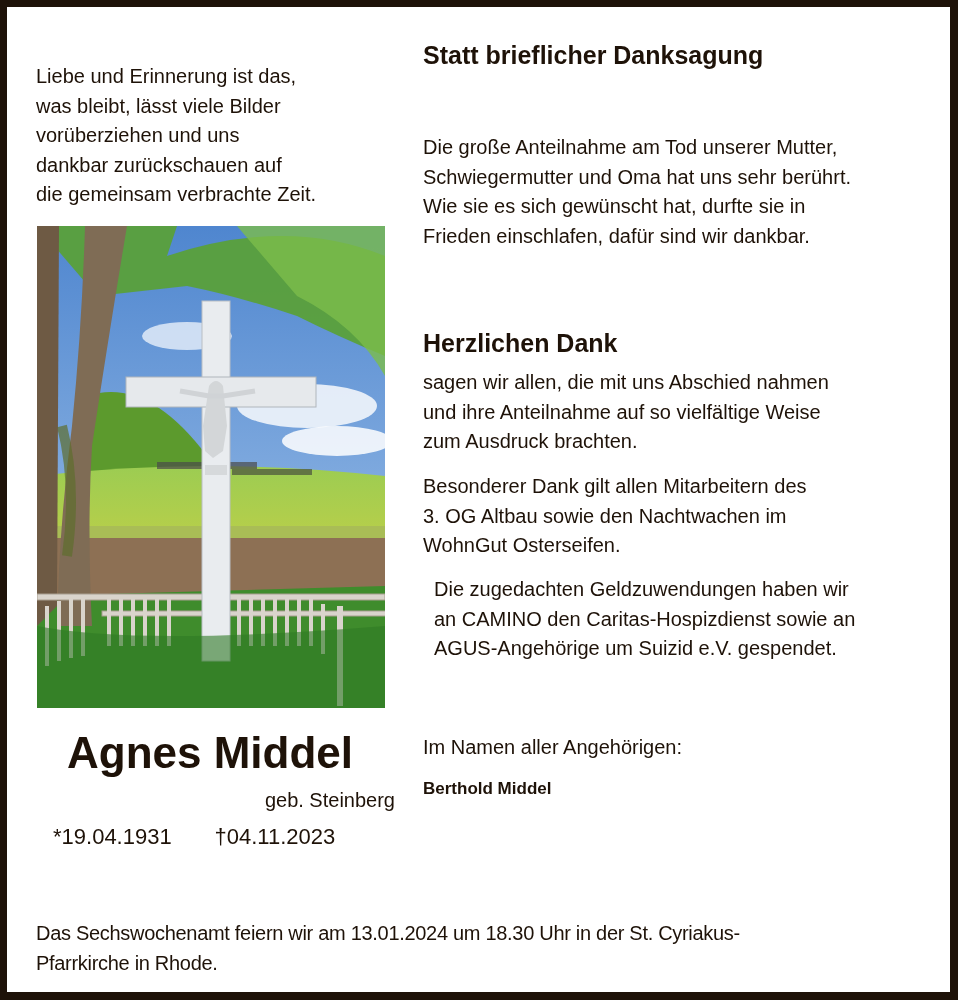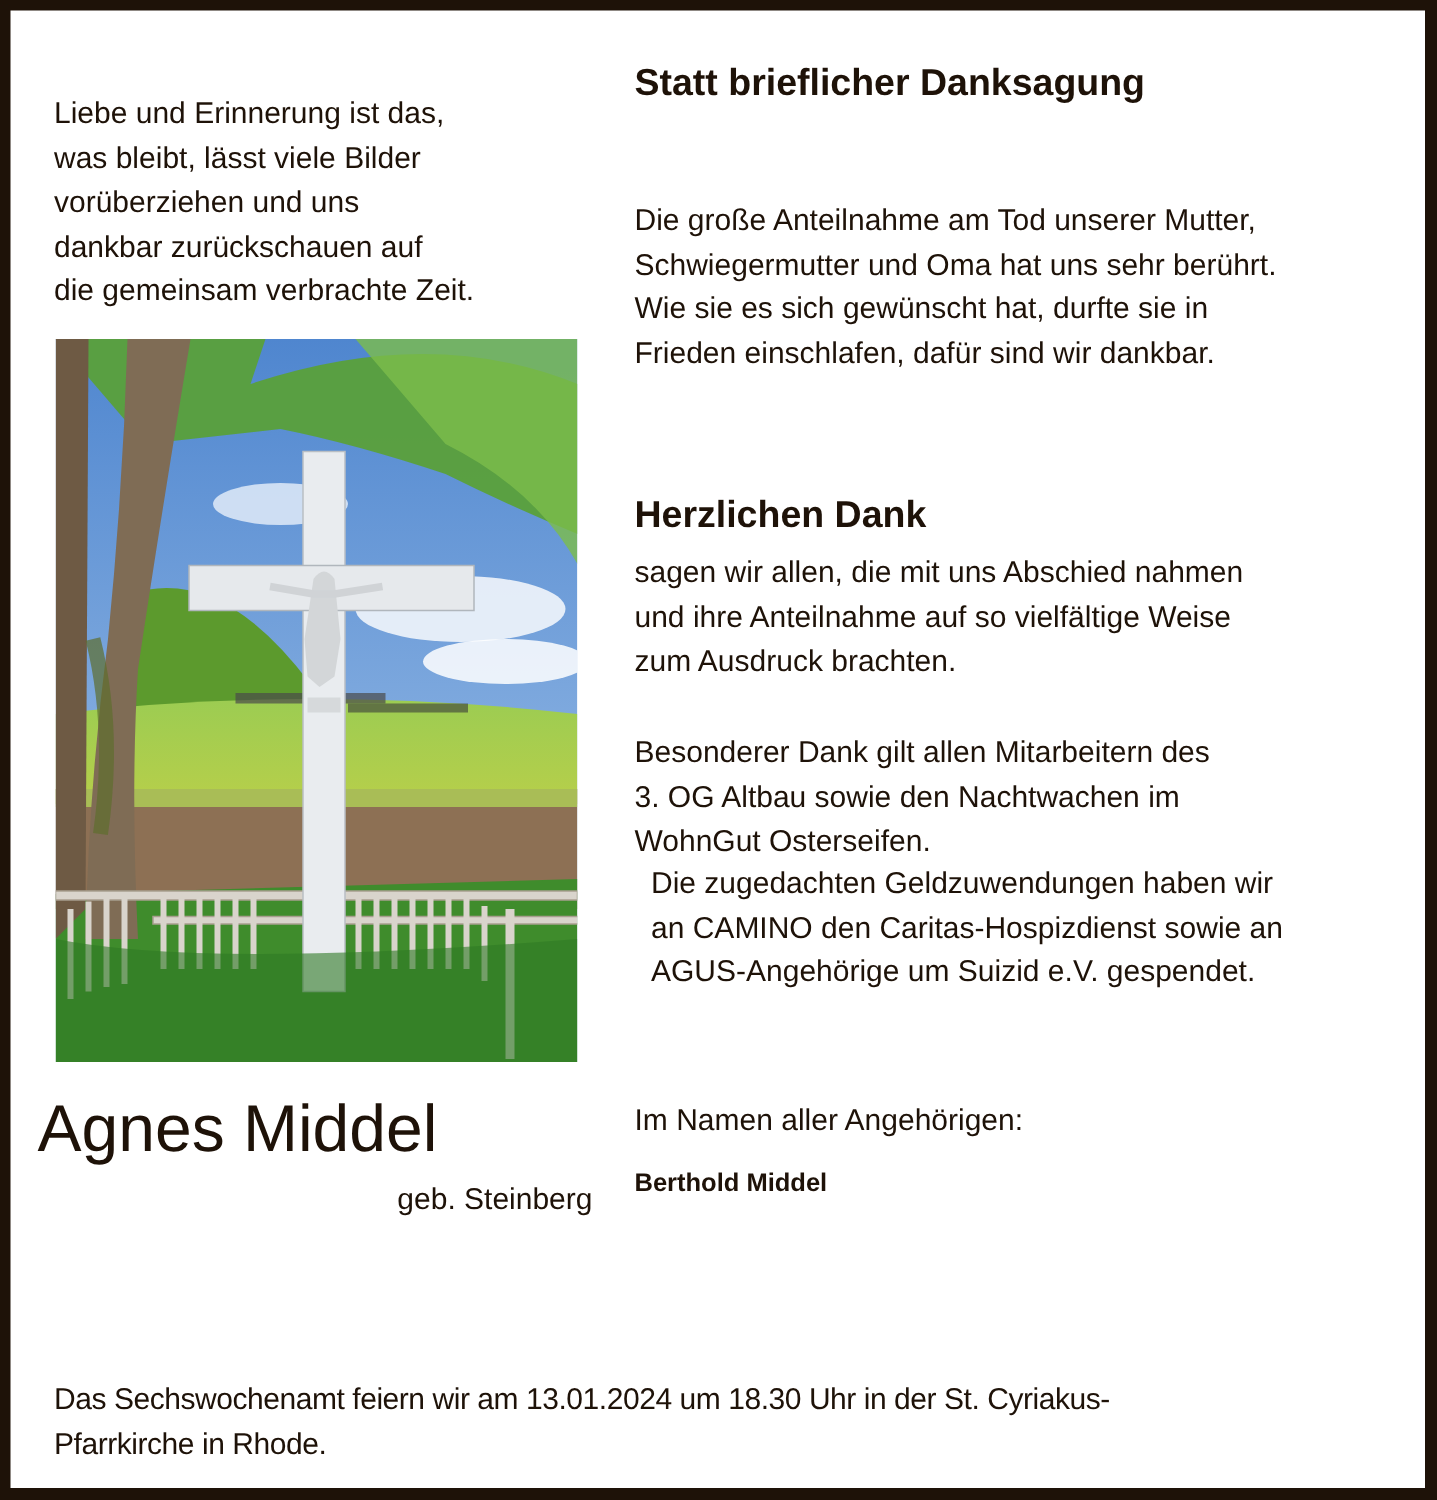--- a/index.html
+++ b/index.html
@@ -2,29 +2,29 @@
 <html><head>
 <meta charset="utf-8">
 <style>
   html, body { margin:0; padding:0; }
   body { width:958px; height:1000px; background:#1e1208; position:relative; overflow:hidden;
          font-family:"Liberation Sans", sans-serif; color:#1e1208; }
   .page { position:absolute; left:7px; top:7px; width:943px; height:985px; background:#fff; }
   .abs { position:absolute; }
   .poem { left:29px; top:55px; font-size:20px; line-height:29.5px; white-space:pre; }
   .photo { left:30px; top:219px; width:348px; height:482px; overflow:hidden; }
-  .name { left:18px; top:720px; width:370px; font-weight:normal; font-size:44px; line-height:52px; }
+  .name { left:18px; top:720px; width:370px; text-align:center; font-weight:bold; font-size:44px; line-height:52px; }
   .maiden { left:18px; top:780px; width:370px; text-align:right; font-size:20px; line-height:26px; }
   .dates { left:46px; top:816px; font-size:22px; line-height:28px; white-space:pre; }
   .h1 { left:416px; top:32px; font-weight:bold; font-size:25px; line-height:32px; }
   .para { font-size:20px; line-height:29.5px; white-space:pre; }
   .p1 { left:416px; top:126px; }
   .h2 { left:416px; top:320px; font-weight:bold; font-size:25px; line-height:32px; }
   .p2 { left:416px; top:361px; }
-  .p3 { left:416px; top:481px; }
+  .p3 { left:416px; top:465px; }
   .p4 { left:427px; top:568px; }
   .p5 { left:416px; top:726px; }
   .signer { left:416px; top:766px; font-weight:bold; font-size:17px; line-height:32px; }
   .footer { left:29px; top:912px; font-size:20px; line-height:29.5px; white-space:pre; letter-spacing:-0.3px; }
 </style>
 </head>
 <body>
 
 <div class="page">
 
@@ -91,20 +91,21 @@
       <rect x="89" y="151" width="190" height="30" fill="#e6e9ec" stroke="#b0b6bc"></rect>
       <path d="M172 160 Q179 150 186 160 L190 200 L186 225 L176 232 L168 225 L166 200 Z" fill="#d3d6d8"></path>
       <path d="M143 165 L172 170 L186 170 L218 165" stroke="#d0d3d6" stroke-width="5" fill="none"></path>
       <rect x="168" y="239" width="22" height="10" fill="#d6d9db"></rect>
       <path d="M0 400 Q100 420 348 400 L348 482 L0 482 Z" fill="#2f7a25" opacity="0.6"></path>
     </svg>
   </div>
 
   <div class="abs name">Agnes Middel</div>
   <div class="abs maiden">geb. Steinberg</div>
+  <div class="abs dates"><span>*</span><span>19.04.1931</span>       <span>†</span><span>04.11.2023</span></div>
 
   <div class="abs h1">Statt brieflicher Danksagung</div>
 
   <div class="abs h2">Herzlichen Dank</div>
 
   <div class="abs para p1"><span>Die große Anteilnahme am Tod unserer Mutter,</span>
 <span>Schwiegermutter und Oma hat uns sehr berührt.</span>
 <span>Wie sie es sich gewünscht hat, durfte sie in</span>
 <span>Frieden einschlafen, dafür sind wir dankbar.</span></div>
 

